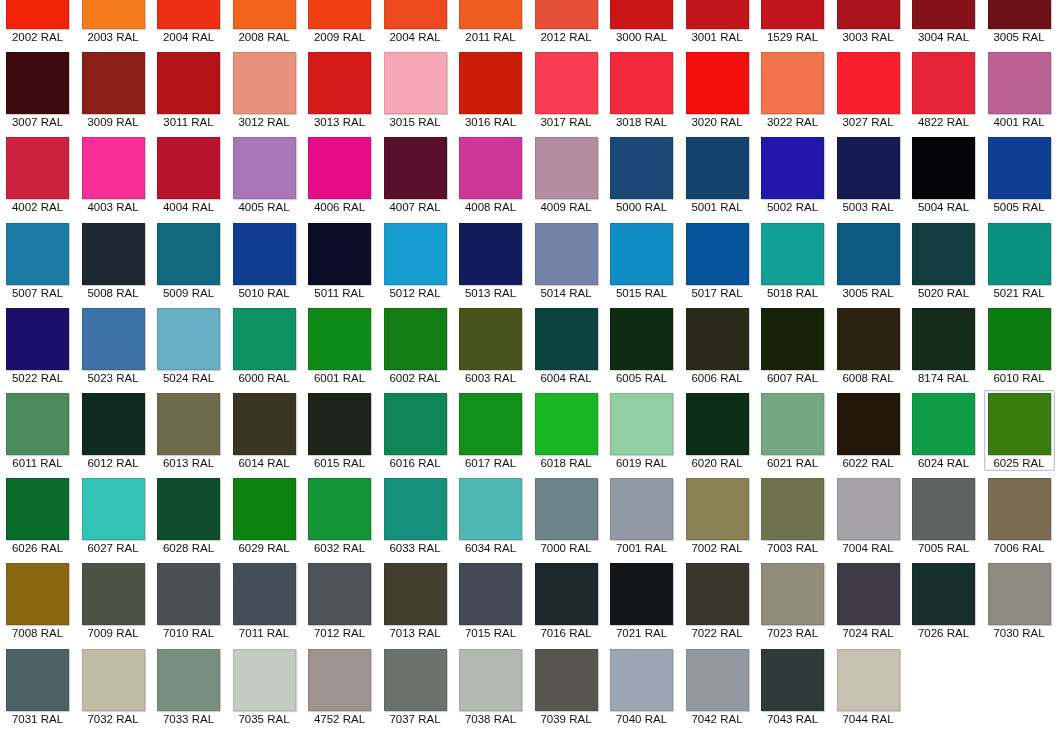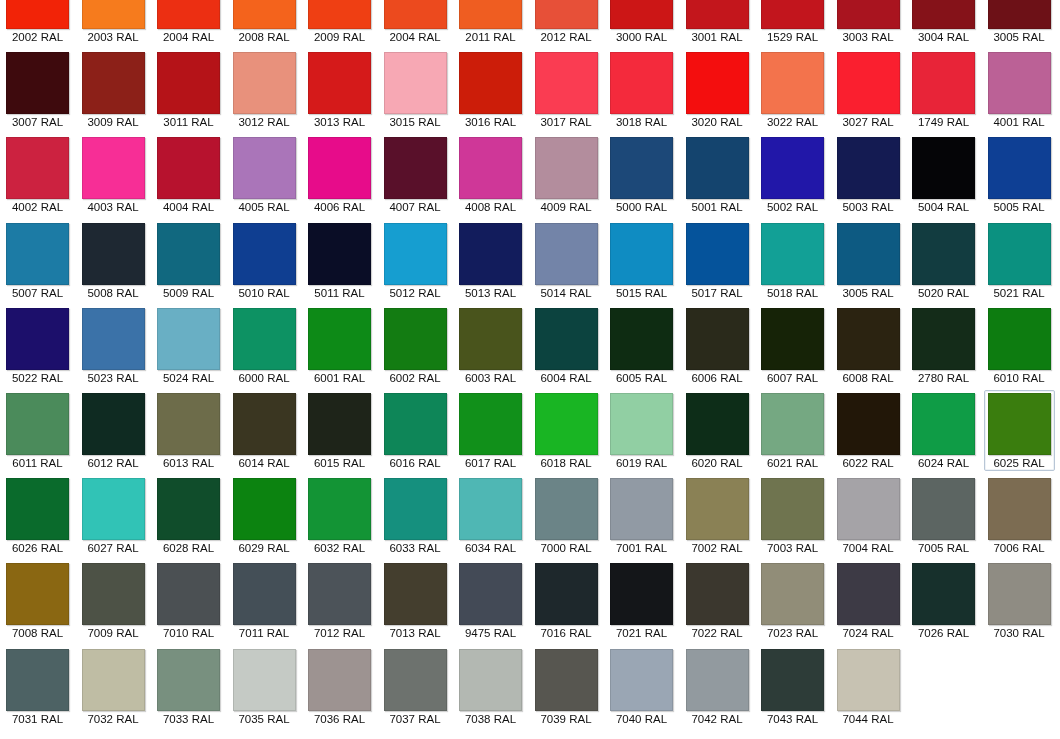--- a/index.html
+++ b/index.html
@@ -236,21 +236,21 @@
       </div>
       <div class="cell">
         <div class="cell-inner">
           <div class="swatch" style="background: rgb(250, 31, 47);"></div>
           <div class="label">3027 RAL</div>
         </div>
       </div>
       <div class="cell">
         <div class="cell-inner">
           <div class="swatch" style="background: rgb(232, 36, 56);"></div>
-          <div class="label">1749 RAL</div>
+          <div class="label">4822 RAL</div>
         </div>
       </div>
       <div class="cell">
         <div class="cell-inner">
           <div class="swatch" style="background: rgb(187, 97, 150);"></div>
           <div class="label">4001 RAL</div>
         </div>
       </div>
       <div class="cell">
         <div class="cell-inner">
@@ -488,21 +488,21 @@
       </div>
       <div class="cell">
         <div class="cell-inner">
           <div class="swatch" style="background: rgb(43, 35, 17);"></div>
           <div class="label">6008 RAL</div>
         </div>
       </div>
       <div class="cell">
         <div class="cell-inner">
           <div class="swatch" style="background: rgb(20, 44, 25);"></div>
-          <div class="label">2780 RAL</div>
+          <div class="label">8174 RAL</div>
         </div>
       </div>
       <div class="cell">
         <div class="cell-inner">
           <div class="swatch" style="background: rgb(13, 124, 16);"></div>
           <div class="label">6010 RAL</div>
         </div>
       </div>
       <div class="cell">
         <div class="cell-inner">
@@ -704,21 +704,21 @@
       </div>
       <div class="cell">
         <div class="cell-inner">
           <div class="swatch" style="background: rgb(68, 62, 46);"></div>
           <div class="label">7013 RAL</div>
         </div>
       </div>
       <div class="cell">
         <div class="cell-inner">
           <div class="swatch" style="background: rgb(67, 74, 86);"></div>
-          <div class="label">9475 RAL</div>
+          <div class="label">7015 RAL</div>
         </div>
       </div>
       <div class="cell">
         <div class="cell-inner">
           <div class="swatch" style="background: rgb(30, 40, 44);"></div>
           <div class="label">7016 RAL</div>
         </div>
       </div>
       <div class="cell">
         <div class="cell-inner">
@@ -776,21 +776,21 @@
       </div>
       <div class="cell">
         <div class="cell-inner">
           <div class="swatch" style="background: rgb(197, 202, 197);"></div>
           <div class="label">7035 RAL</div>
         </div>
       </div>
       <div class="cell">
         <div class="cell-inner">
           <div class="swatch" style="background: rgb(157, 147, 145);"></div>
-          <div class="label">7036 RAL</div>
+          <div class="label">4752 RAL</div>
         </div>
       </div>
       <div class="cell">
         <div class="cell-inner">
           <div class="swatch" style="background: rgb(109, 114, 110);"></div>
           <div class="label">7037 RAL</div>
         </div>
       </div>
       <div class="cell">
         <div class="cell-inner">

